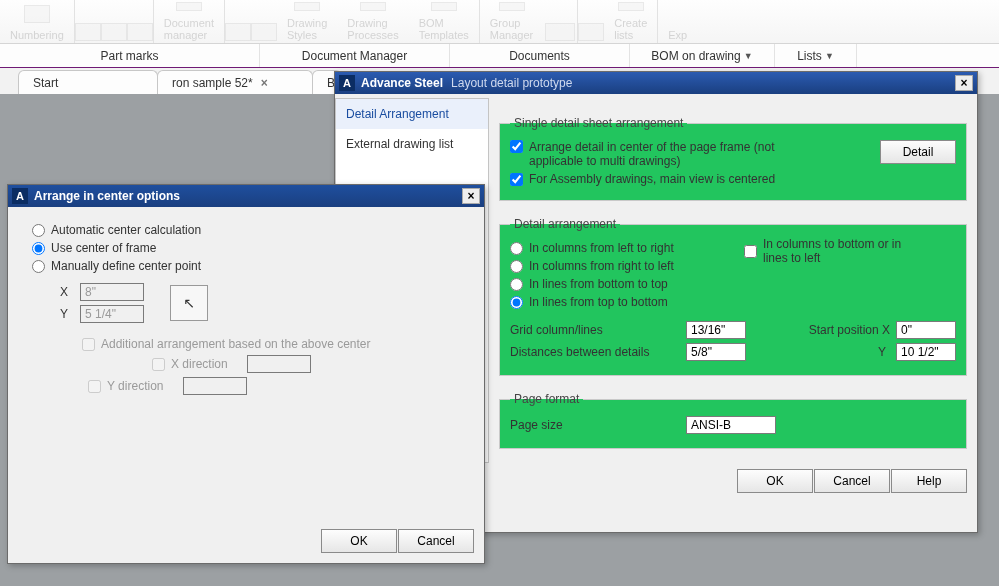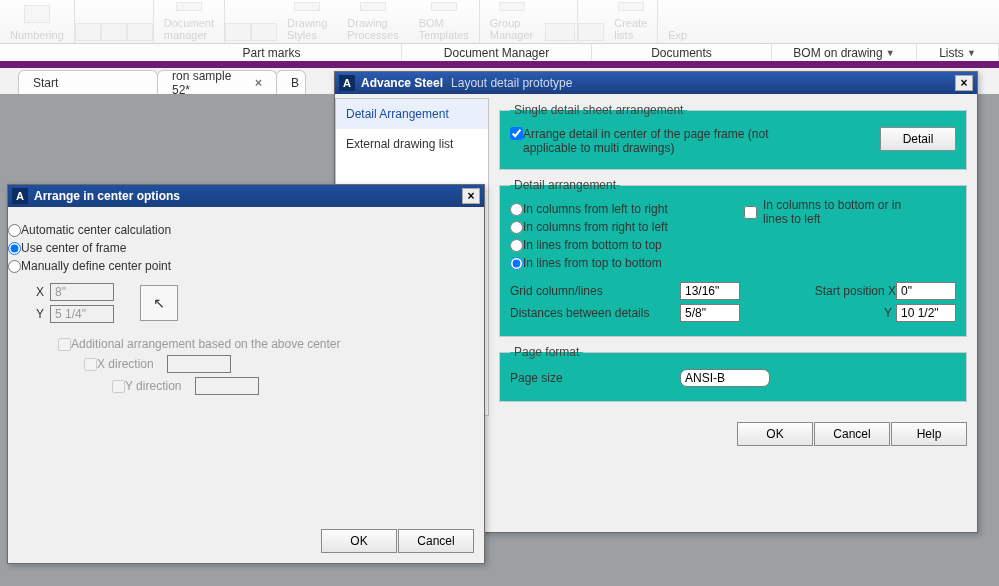--- a/index.html
+++ b/index.html
@@ -32,24 +32,23 @@
     width: 26px; height: 18px;
     border: 1px solid #dcdcdc;
     background: #f3f3f3;
   }
   .ribbon .rsep { width:1px; background:#e2e2e2; }
   .ribbon .ritem.fade { opacity: .6; }
   .ribbon-row2 {
     height: 24px;
     display: flex;
     background: #fdfdfd;
-    border-bottom: 7px solid #701a75;
+    border-bottom: 1px solid #701a75;
     font-size: 12px;
     color: #333;
-    justify-content: flex-end;
   }
   .ribbon-row2 .panel-label {
     display:flex; align-items:center; justify-content:center;
     border-right: 1px solid #e3e3e3;
     padding: 0 8px;
   }
   .tab-strip {
     height: 26px;
     display:flex; align-items:flex-end;
     padding-left: 18px;
@@ -114,40 +113,40 @@
     cursor:pointer;
   }
   .sidenav .navitem.selected {
     color:#1a4da0;
     background:#eaf0fb;
   }
   .rpane { flex:1; padding: 6px 10px 6px 10px; }
   fieldset.group {
     border:1px solid #c9c9c9;
     padding: 6px 10px 10px 10px;
-    margin: 3px 0 8px 0;
-    background:#14b8a6;
+    margin: 16px 0 8px 0;
+    background:#22c55e;
   }
   fieldset.group legend {
     font-size:12px; color:#444; padding:0 4px;
   }
-  .row { display:flex; align-items:center; margin:4px 0; font-size:12px; }
+  .row { display:flex; align-items:center; gap:6px; margin:4px 0; font-size:12px; }
   .row input[type=text]{
     height:18px; border:1px solid #7a7a7a; padding:1px 4px; font-size:12px;
     background:#fff;
   }
   .chk, .rad { margin:0; }
   .btn {
     min-width:72px; height:22px;
     border:1px solid #8a8a8a; background:linear-gradient(#fdfdfd,#e6e6e6);
     font-size:12px; cursor:pointer;
   }
   .bigbtn { min-width:76px; height:24px; }
   .dlg2 .body2 {
-    padding: 12px 16px 10px 0;
+    padding: 12px 16px 10px 24px;
     background:#f0f0f0;
   }
   .faded { color:#9a9a9a; }
   .fadedinput { background:#f0f0f0 !important; color:#9a9a9a; border-color:#bdbdbd;}
   .pickbtn {
     width:38px; height:36px;
     border:1px solid #999;
     background:#f7f7f7;
     display:flex; align-items:center; justify-content:center;
     font-size:14px;
@@ -253,21 +252,21 @@
   <div class="panel-label" style="width:82px">
       <span>Lists</span>
       <span class="caret">▼</span>
     </div>
 </div>
 
 <div class="tab-strip">
   <div class="doc-tab" style="width:140px">
       <span>Start</span>
     </div>
-  <div class="doc-tab" style="width:120px">
+  <div class="doc-tab" style="width:156px">
       <span>ron sample 52*</span>
       <span class="tabclose">×</span>
     </div>
   <div class="doc-tab" style="width:28px">
       <span>B</span>
     </div>
 </div>
 
 <div class="doc-canvas"></div>
 
@@ -285,20 +284,24 @@
       <div class="navitem"><span>External drawing list</span></div>
     </div>
     <div class="rpane">
       <fieldset class="group">
         <legend>Single detail sheet arrangement</legend>
         <div class="row" style="align-items:flex-start">
           <input type="checkbox" class="chk" checked="" style="">
           <span style="max-width:290px">Arrange detail in center of the page frame (not applicable to multi drawings)</span>
           <div style="flex:1"></div>
           <button class="btn bigbtn">Detail</button>
+        </div>
+        <div class="row">
+          <input type="checkbox" class="chk" checked="" style="">
+          <span>For Assembly drawings, main view is centered</span>
         </div>
       </fieldset>
 
       <fieldset class="group">
         <legend>Detail arrangement</legend>
         <div class="twocol">
           <div class="col">
             <div class="row">
                 <input type="radio" name="da" class="rad" style="">
                 <span>In columns from left to right</span>
@@ -336,21 +339,21 @@
           <div style="flex:1"></div>
           <span style="width:80px;text-align:right;padding-right:4px">Y</span>
           <input type="text" style="width: 60px;" value="10 1/2&quot;">
         </div>
       </fieldset>
 
       <fieldset class="group">
         <legend>Page format</legend>
         <div class="row">
           <span style="width:170px">Page size</span>
-          <input type="text" style="width: 90px; border-radius: 7px;" value="ANSI-B">
+          <input type="text" style="width: 90px;" value="ANSI-B">
         </div>
       </fieldset>
 
     </div>
   </div>
   <div class="footer-btns">
     <button class="btn bigbtn">OK</button>
     <button class="btn bigbtn">Cancel</button>
     <button class="btn bigbtn">Help</button>
   </div>
@@ -390,26 +393,26 @@
       </div>
       <div class="pickbtn" title="Pick point">
         <span>↖</span>
       </div>
     </div>
 
     <div class="row faded" style="margin-left:50px">
       <input type="checkbox" class="chk" disabled="" style="">
       <span>Additional arrangement based on the above center</span>
     </div>
-    <div class="row faded" style="margin-left:76px">
+    <div class="row faded" style="margin-left:120px">
       <input type="checkbox" class="chk" disabled="" style="">
       <span style="width:70px">X direction</span>
       <input type="text" class="fadedinput" style="width: 64px;" disabled="">
     </div>
-    <div class="row faded" style="margin-left:104px">
+    <div class="row faded" style="margin-left:56px">
       <input type="checkbox" class="chk" disabled="" style="">
       <span style="width:70px">Y direction</span>
       <input type="text" class="fadedinput" style="width: 64px;" disabled="">
     </div>
 
   </div>
   <div class="footer-btns" style="position:absolute; bottom:0; right:0;">
     <button class="btn bigbtn">OK</button>
     <button class="btn bigbtn">Cancel</button>
   </div>

